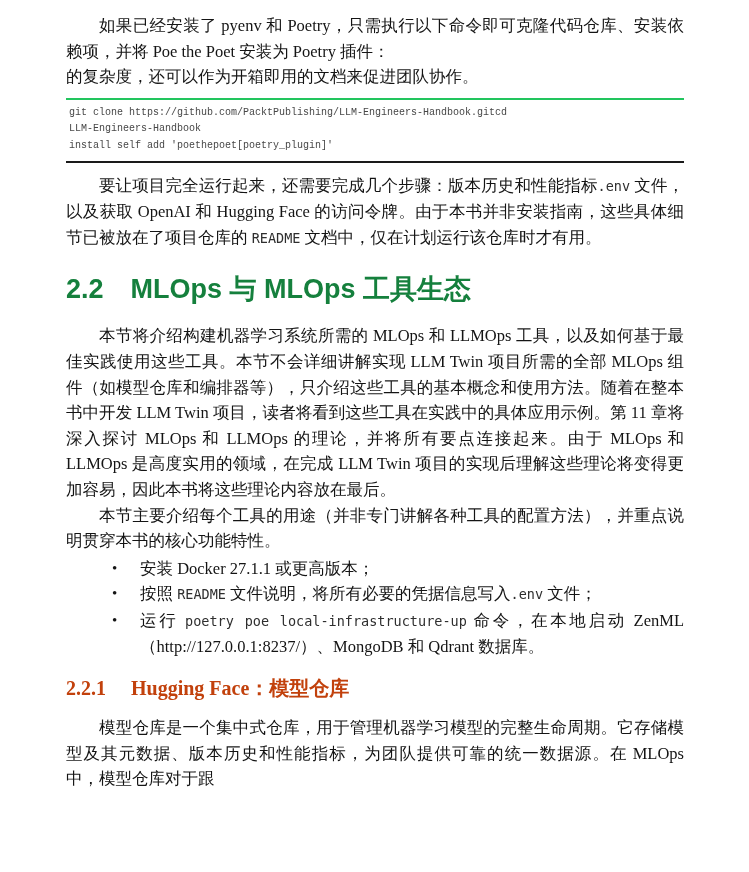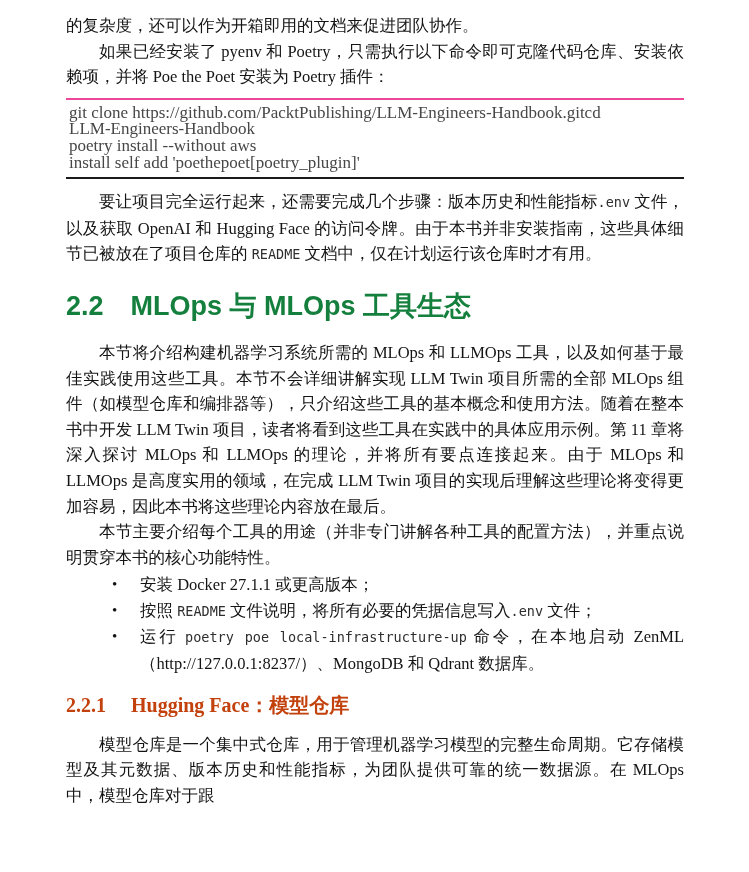--- a/index.html
+++ b/index.html
@@ -21,26 +21,26 @@
     line-height: 25.6px;
     text-align: justify;
   }
   p.indent { text-indent: 2em; }
   .inline-code {
     font-family: "DejaVu Sans Mono", "Liberation Mono", monospace;
     font-size: 13.5px;
     color: #2e2e2e;
   }
   .code-block {
-    border-top: 2px solid #ec4899;
+    border-top: 2px solid #22c55e;
     border-bottom: 2px solid #1a1a1a;
     margin: 8px 0 10px 0;
     padding: 5px 3px 6px 3px;
-    font-family: Liberation Serif, serif;
-    font-size: 17px;
+    font-family: Liberation Mono, monospace;
+    font-size: 10px;
     line-height: 16.6px;
     color: #474747;
     text-align: left;
   }
   .code-line { white-space: pre-wrap; }
   h2.sec-heading {
     font-family: "Liberation Sans", "DejaVu Sans", sans-serif;
     font-size: 27px;
     font-weight: 700;
     color: #15803d;
@@ -70,26 +70,25 @@
     left: 46px;
     top: 0;
     font-size: 15px;
   }
 </style>
 </head>
 <body>
 
 <div class="page">
   <div class="content">
+      <p class="body-p indent"><span>如果已经安装了 pyenv 和 Poetry，只需执行以下命令即可克隆代码仓库、安装依赖项，并将 Poe the Poet 安装为 Poetry 插件：</span></p>
       <p class="body-p"><span>的复杂度，还可以作为开箱即用的文档来促进团队协作。</span></p>
-      <p class="body-p indent"><span>如果已经安装了 pyenv 和 Poetry，只需执行以下命令即可克隆代码仓库、安装依赖项，并将 Poe the Poet 安装为 Poetry 插件：</span></p>
       <div class="code-block">
         <div class="code-line">git clone https://github.com/PacktPublishing/LLM-Engineers-Handbook.gitcd</div>
         <div class="code-line">LLM-Engineers-Handbook</div>
-        <div class="code-line">poetry install --without aws</div>
         <div class="code-line">install self add 'poethepoet[poetry_plugin]'</div>
       </div>
       <p class="body-p indent"><span>要让项目完全运行起来，还需要完成几个步骤：版本历史和性能指标</span><span class="inline-code">.env</span><span> 文件，以及获取 OpenAI 和 Hugging Face 的访问令牌。由于本书并非安装指南，这些具体细节已被放在了项目仓库的 </span><span class="inline-code">README</span><span> 文档中，仅在计划运行该仓库时才有用。</span></p>
       <h2 class="sec-heading"><span class="sec-num">2.2</span><span class="sec-title">MLOps 与 MLOps 工具生态</span></h2>
       <p class="body-p indent"><span>本节将介绍构建机器学习系统所需的 MLOps 和 LLMOps 工具，以及如何基于最佳实践使用这些工具。本节不会详细讲解实现 LLM Twin 项目所需的全部 MLOps 组件（如模型仓库和编排器等），只介绍这些工具的基本概念和使用方法。随着在整本书中开发 LLM Twin 项目，读者将看到这些工具在实践中的具体应用示例。第 11 章将深入探讨 MLOps 和 LLMOps 的理论，并将所有要点连接起来。由于 MLOps 和 LLMOps 是高度实用的领域，在完成 LLM Twin 项目的实现后理解这些理论将变得更加容易，因此本书将这些理论内容放在最后。</span></p>
       <p class="body-p indent"><span>本节主要介绍每个工具的用途（并非专门讲解各种工具的配置方法），并重点说明贯穿本书的核心功能特性。</span></p>
       <ul class="bullet-list">
         <li><span class="bullet-dot">•</span><span>安装 Docker 27.1.1 或更高版本；</span></li>
         <li><span class="bullet-dot">•</span><span>按照 </span><span class="inline-code">README</span><span> 文件说明，将所有必要的凭据信息写入</span><span class="inline-code">.env</span><span> 文件；</span></li>
         <li><span class="bullet-dot">•</span><span>运行 </span><span class="inline-code">poetry poe local-infrastructure-up</span><span> 命令，在本地启动 ZenML（http://127.0.0.1:8237/）、MongoDB 和 Qdrant 数据库。</span></li>

